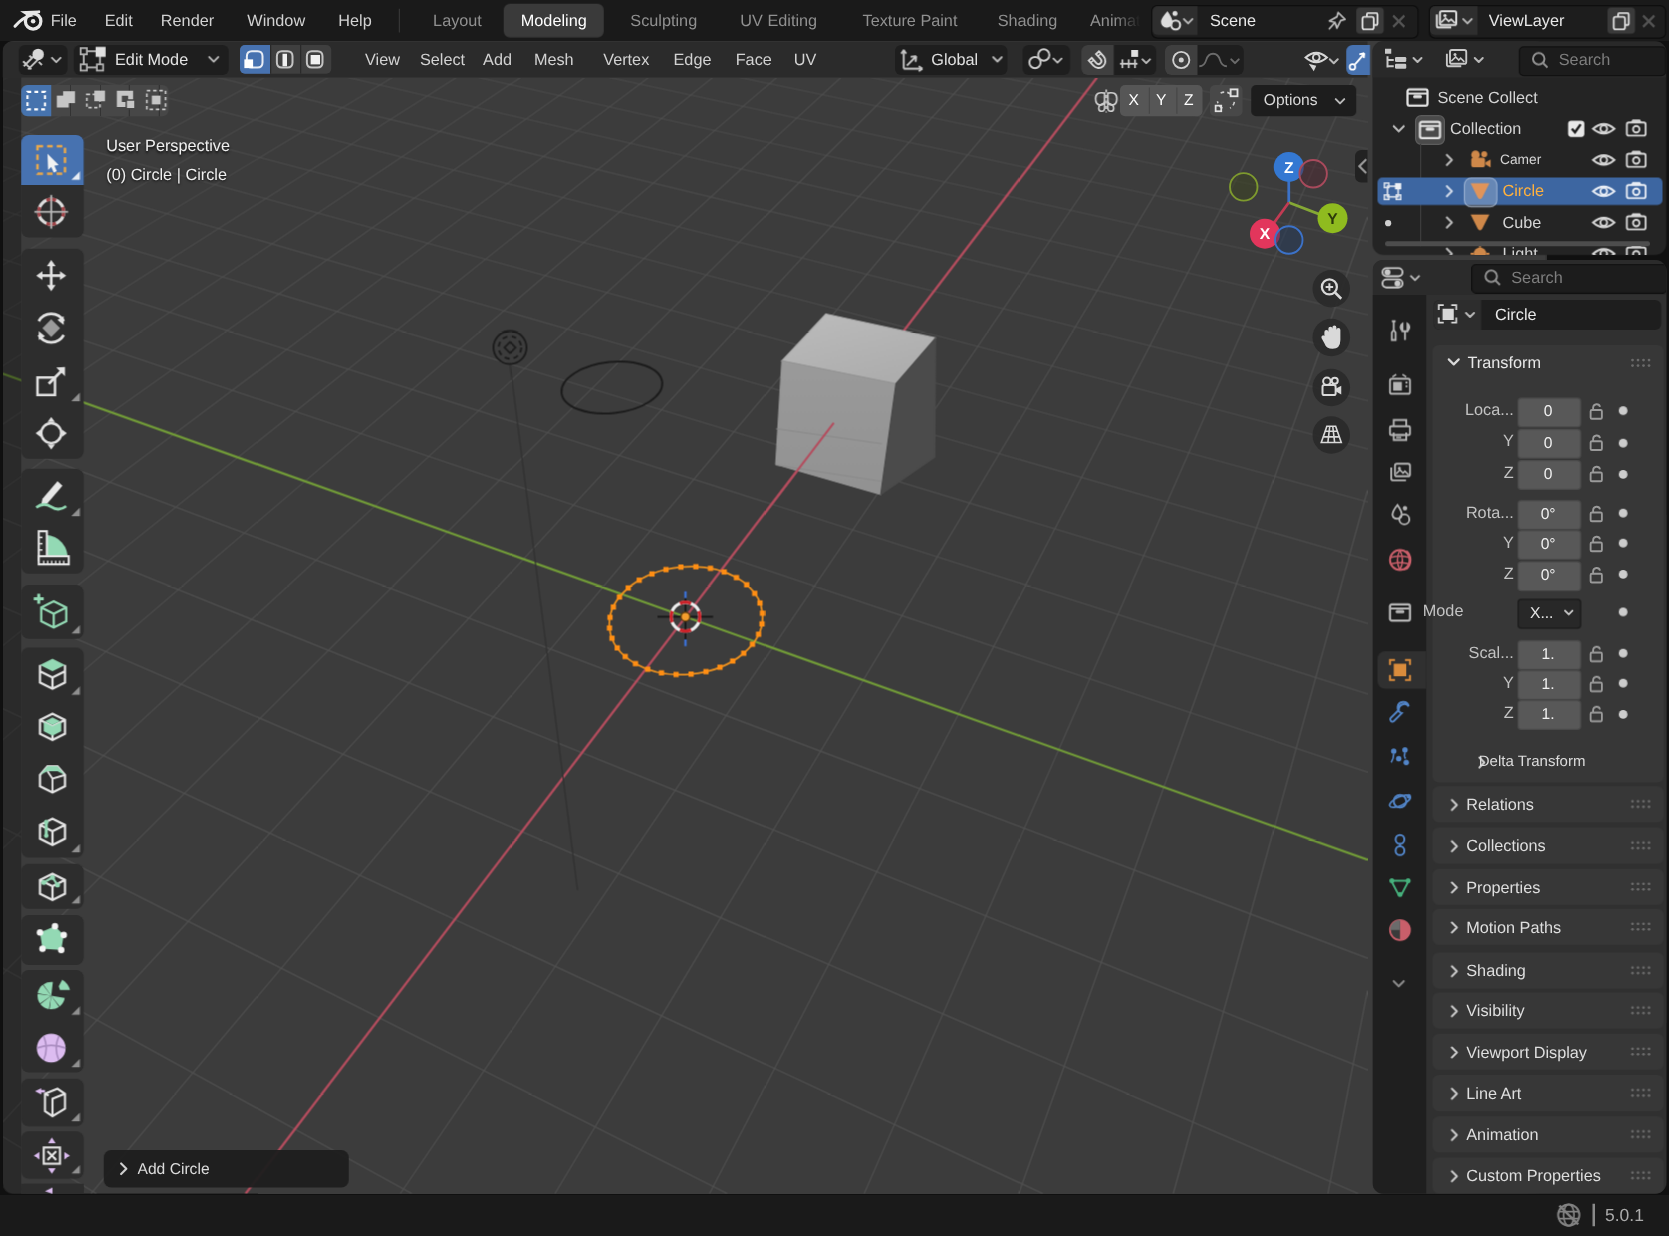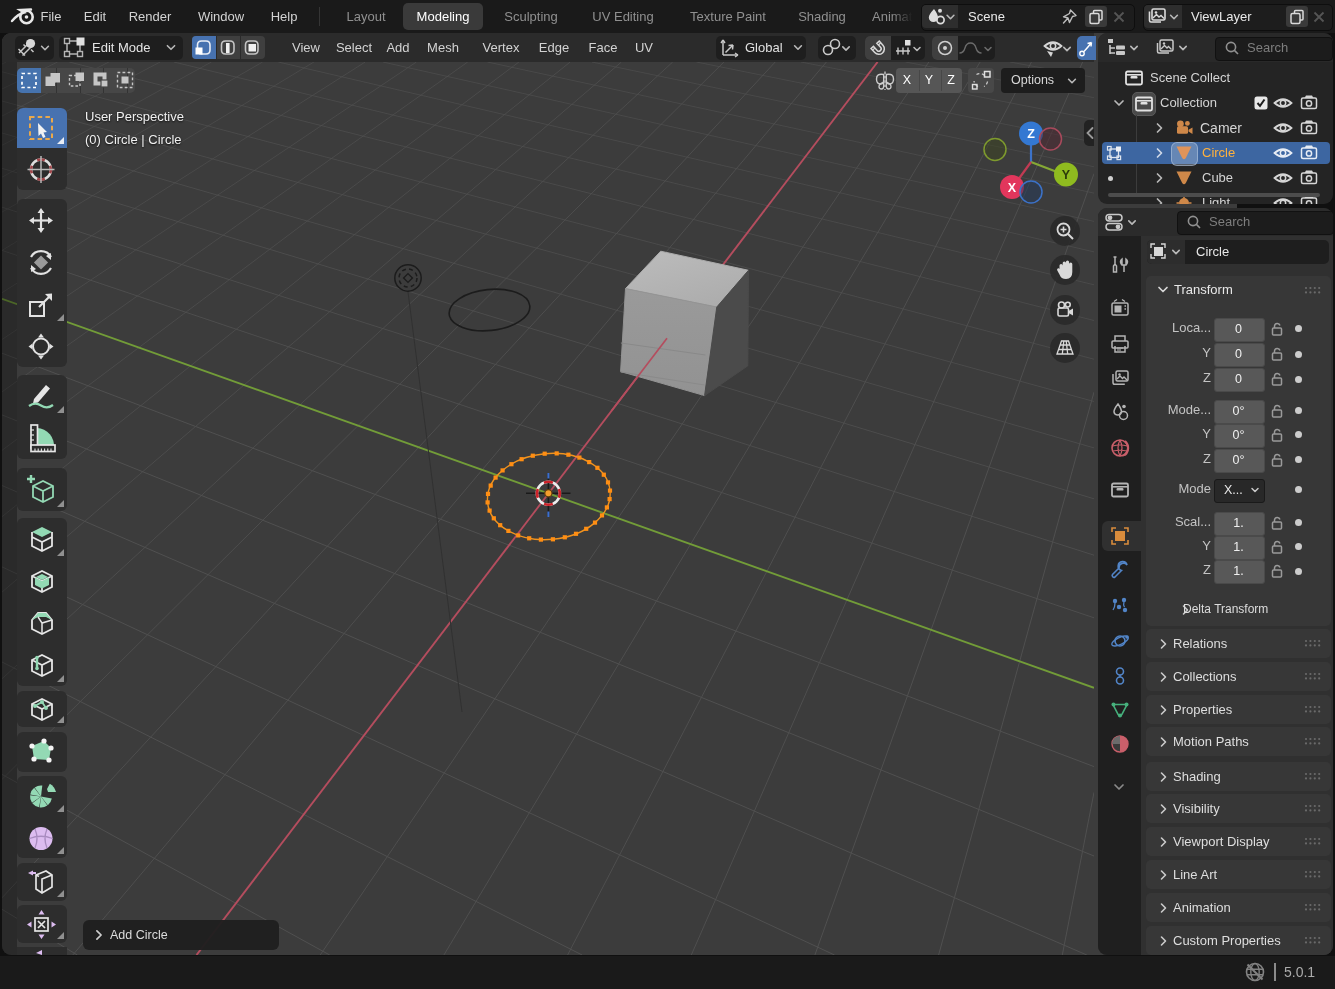--- a/index.html
+++ b/index.html
@@ -639,21 +639,21 @@
     <div class="abs" style="left:38px;top:82px;width:1px;height:82px;background:#3c3c3c"></div>
     <svg width="12" height="12" viewBox="0 0 12 12" style="position:absolute;left:56px;top:89px">
       <path d="M3.5 2 L7.5 6 L3.5 10" stroke="#b9b9b9" stroke-width="1.7" fill="none" stroke-linecap="round" stroke-linejoin="round"></path>
     </svg>
     <svg width="20" height="18" viewBox="0 0 20 18" style="position:absolute;left:76px;top:86px">
       <circle cx="6.4" cy="4.8" r="3.4" fill="#cf8849"></circle>
       <circle cx="13.4" cy="4.4" r="2.4" fill="#cf8849"></circle>
       <rect x="3" y="7.2" width="11" height="7.5" rx="1.5" fill="#cf8849"></rect>
       <path d="M14.5 10.8 L18.5 8.5 L18.5 15 L14.5 12.6 Z" fill="#cf8849"></path>
     </svg>
-    <div class="abs" style="left:102px;top:86px;line-height:18px;color:#d4d4d4;font-size:14px">Camer</div>
+    <div class="abs" style="left:102px;top:86px;line-height:18px;color:#d4d4d4;font-size:11px">Camer</div>
     <svg width="20" height="16" viewBox="0 0 20 16" style="position:absolute;left:175px;top:87px">
       <path d="M1.5 8 Q10 0.5 18.5 8 Q10 15.5 1.5 8 Z" fill="none" stroke="#d6d6d6" stroke-width="1.7"></path>
       <circle cx="10" cy="8" r="2.7" fill="none" stroke="#d6d6d6" stroke-width="1.5"></circle>
     </svg>
     <svg width="20" height="18" viewBox="0 0 20 18" style="position:absolute;left:201px;top:85px">
       <rect x="2.5" y="5" width="15" height="10.5" rx="1.5" fill="none" stroke="#d6d6d6" stroke-width="1.5"></rect>
       <circle cx="10" cy="10.4" r="2.6" fill="none" stroke="#d6d6d6" stroke-width="1.5"></circle>
       <path d="M5.5 5 L7 2.5 L13 2.5 L14.5 5" fill="#d6d6d6"></path>
     </svg>
     <div class="abs" style="left:4px;top:108.5px;width:228px;height:22px;background:#3d66a1;border-radius:4px"></div>
@@ -852,21 +852,21 @@
     </svg>
     <div class="abs" style="left:197px;top:142.60000000000002px;width:7px;height:7px;background:#cccccc;border-radius:50%"></div>
     <div class="abs" style="left:0;top:162.39999999999998px;width:113px;text-align:right;color:#c3c3c3;font-size:13px">Z</div>
     <div class="abs" style="left:116px;top:160.39999999999998px;width:49px;height:22px;background:#585858;border-radius:3px;border:1px solid #4a4a4a"></div>
     <div class="abs" style="left:116px;top:160.39999999999998px;width:49px;height:22px;line-height:22px;text-align:center;color:#f0f0f0;font-size:12.5px">0</div>
     <svg width="14" height="16" viewBox="0 0 14 16" style="position:absolute;left:172px;top:163.39999999999998px">
       <rect x="2.5" y="7" width="9" height="7" rx="1" fill="none" stroke="#9a9a9a" stroke-width="1.5"></rect>
       <path d="M4.5 7 L4.5 5 A2.8 2.8 0 0 1 10 4.5" fill="none" stroke="#9a9a9a" stroke-width="1.5"></path>
     </svg>
     <div class="abs" style="left:197px;top:167.89999999999998px;width:7px;height:7px;background:#cccccc;border-radius:50%"></div>
-    <div class="abs" style="left:0;top:193.7px;width:113px;text-align:right;color:#c3c3c3;font-size:13px">Mode...</div>
+    <div class="abs" style="left:0;top:193.7px;width:113px;text-align:right;color:#c3c3c3;font-size:13px">Rota...</div>
     <div class="abs" style="left:116px;top:191.7px;width:49px;height:22px;background:#585858;border-radius:3px;border:1px solid #4a4a4a"></div>
     <div class="abs" style="left:116px;top:191.7px;width:49px;height:22px;line-height:22px;text-align:center;color:#f0f0f0;font-size:12.5px">0°</div>
     <svg width="14" height="16" viewBox="0 0 14 16" style="position:absolute;left:172px;top:194.7px">
       <rect x="2.5" y="7" width="9" height="7" rx="1" fill="none" stroke="#9a9a9a" stroke-width="1.5"></rect>
       <path d="M4.5 7 L4.5 5 A2.8 2.8 0 0 1 10 4.5" fill="none" stroke="#9a9a9a" stroke-width="1.5"></path>
     </svg>
     <div class="abs" style="left:197px;top:199.2px;width:7px;height:7px;background:#cccccc;border-radius:50%"></div>
     <div class="abs" style="left:0;top:217.60000000000002px;width:113px;text-align:right;color:#c3c3c3;font-size:13px">Y</div>
     <div class="abs" style="left:116px;top:215.60000000000002px;width:49px;height:22px;background:#585858;border-radius:3px;border:1px solid #4a4a4a"></div>
     <div class="abs" style="left:116px;top:215.60000000000002px;width:49px;height:22px;line-height:22px;text-align:center;color:#f0f0f0;font-size:12.5px">0°</div>
@@ -876,21 +876,21 @@
     </svg>
     <div class="abs" style="left:197px;top:223.10000000000002px;width:7px;height:7px;background:#cccccc;border-radius:50%"></div>
     <div class="abs" style="left:0;top:242.89999999999998px;width:113px;text-align:right;color:#c3c3c3;font-size:13px">Z</div>
     <div class="abs" style="left:116px;top:240.89999999999998px;width:49px;height:22px;background:#585858;border-radius:3px;border:1px solid #4a4a4a"></div>
     <div class="abs" style="left:116px;top:240.89999999999998px;width:49px;height:22px;line-height:22px;text-align:center;color:#f0f0f0;font-size:12.5px">0°</div>
     <svg width="14" height="16" viewBox="0 0 14 16" style="position:absolute;left:172px;top:243.89999999999998px">
       <rect x="2.5" y="7" width="9" height="7" rx="1" fill="none" stroke="#9a9a9a" stroke-width="1.5"></rect>
       <path d="M4.5 7 L4.5 5 A2.8 2.8 0 0 1 10 4.5" fill="none" stroke="#9a9a9a" stroke-width="1.5"></path>
     </svg>
     <div class="abs" style="left:197px;top:248.39999999999998px;width:7px;height:7px;background:#cccccc;border-radius:50%"></div>
-    <div class="abs" style="left:0;top:272.7px;width:113px;text-align:right;color:#c3c3c3;font-size:13px">Mode</div>
+    <div class="abs" style="left:0;top:272.7px;width:113px;text-align:center;color:#c3c3c3;font-size:13px">Mode</div>
     <div class="abs" style="left:116px;top:270.7px;width:49px;height:22px;background:#282828;border-radius:3px;border:1px solid #1a1a1a"></div>
     <div class="abs" style="left:116px;top:270.7px;width:49px;height:22px;line-height:22px;text-indent:10px;color:#e8e8e8;font-size:12.5px">X...</div>
     <svg width="12" height="22" viewBox="0 0 12 22" style="position:absolute;left:151px;top:270.7px">
       <path d="M3 9.5 L6 12.5 L9 9.5" stroke="#c9c9c9" stroke-width="1.5" fill="none" stroke-linecap="round" stroke-linejoin="round"></path>
     </svg>
     <div class="abs" style="left:197px;top:278.2px;width:7px;height:7px;background:#cccccc;border-radius:50%"></div>
     <div class="abs" style="left:0;top:305.5px;width:113px;text-align:right;color:#c3c3c3;font-size:13px">Scal...</div>
     <div class="abs" style="left:116px;top:303.5px;width:49px;height:22px;background:#585858;border-radius:3px;border:1px solid #4a4a4a"></div>
     <div class="abs" style="left:116px;top:303.5px;width:49px;height:22px;line-height:22px;text-align:center;color:#f0f0f0;font-size:12.5px">1.</div>
     <svg width="14" height="16" viewBox="0 0 14 16" style="position:absolute;left:172px;top:306.5px">

